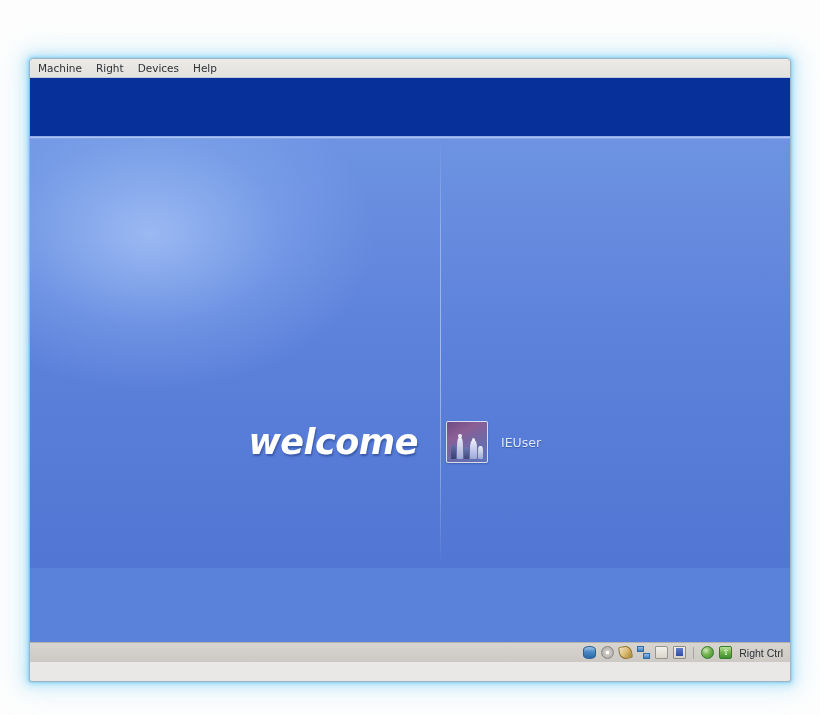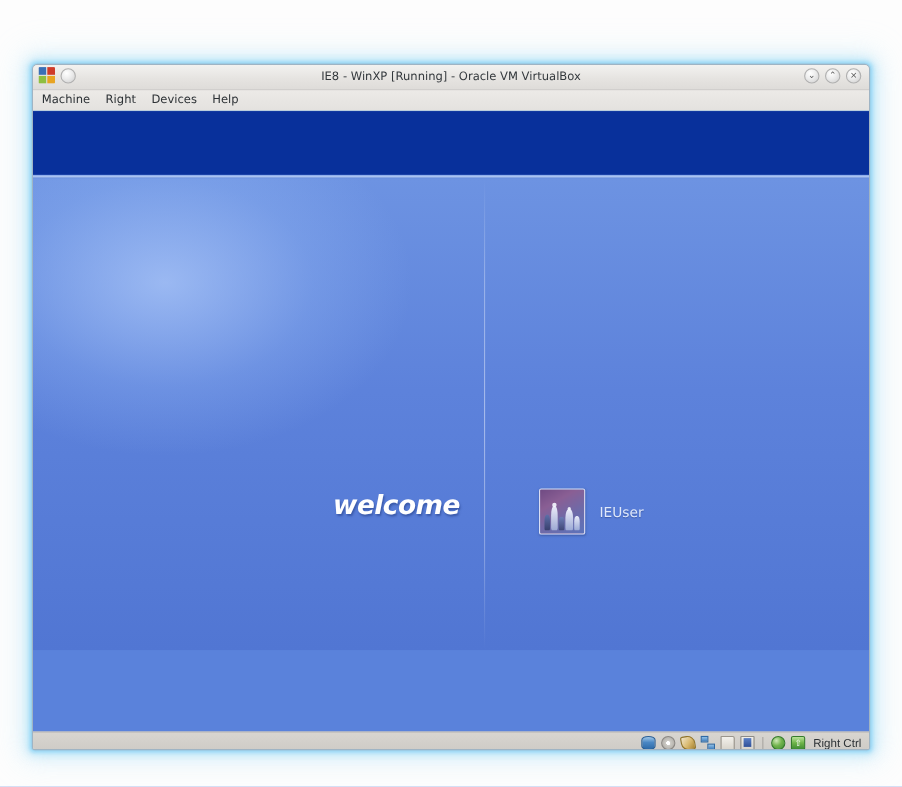--- a/index.html
+++ b/index.html
@@ -160,31 +160,31 @@
       rgba(255,255,255,0) 100%);
   }
 
   .xp-welcome {
     position: absolute;
     left: 0;
     top: 344px;
     width: 388px;
     text-align: right;
     font-family: "DejaVu Sans", sans-serif;
-    font-size: 24px;
+    font-size: 35px;
     font-weight: bold;
     font-style: italic;
     color: #ffffff;
     letter-spacing: -0.5px;
     text-shadow: 1px 2px 2px rgba(20,45,110,0.45);
   }
 
   .xp-usertile {
     position: absolute;
-    left: 460px;
+    left: 416px;
     top: 343px;
     display: flex;
     align-items: center;
     gap: 13px;
     cursor: pointer;
   }
   .xp-avatar {
     width: 40px; height: 40px;
     border: 1px solid rgba(235,242,255,0.85);
     border-radius: 2px;
@@ -312,37 +312,20 @@
     color: #2d3236;
     font-family: Liberation Sans, sans-serif;
     margin-left: 2px;
   }
 </style>
 </head>
 <body>
 
 <div class="vm-window">
 
-  <div class="titlebar">
-    <div class="tb-left">
-      <span class="vbox-icon">
-        <i class="q1"></i>
-          <i class="q2"></i>
-          <i class="q3"></i>
-          <i class="q4"></i>
-      </span>
-      <span class="round-btn"></span>
-    </div>
-    <div class="tb-title">IE8 - WinXP [Running] - Oracle VM VirtualBox</div>
-    <div class="tb-controls">
-      <span class="round-btn">⌄</span>
-      <span class="round-btn">⌃</span>
-      <span class="round-btn">×</span>
-    </div>
-  </div>
 
   <div class="menubar">
     <span>Machine</span>
     <span>Right</span>
     <span>Devices</span>
     <span>Help</span>
   </div>
 
   <div class="guest">
 

